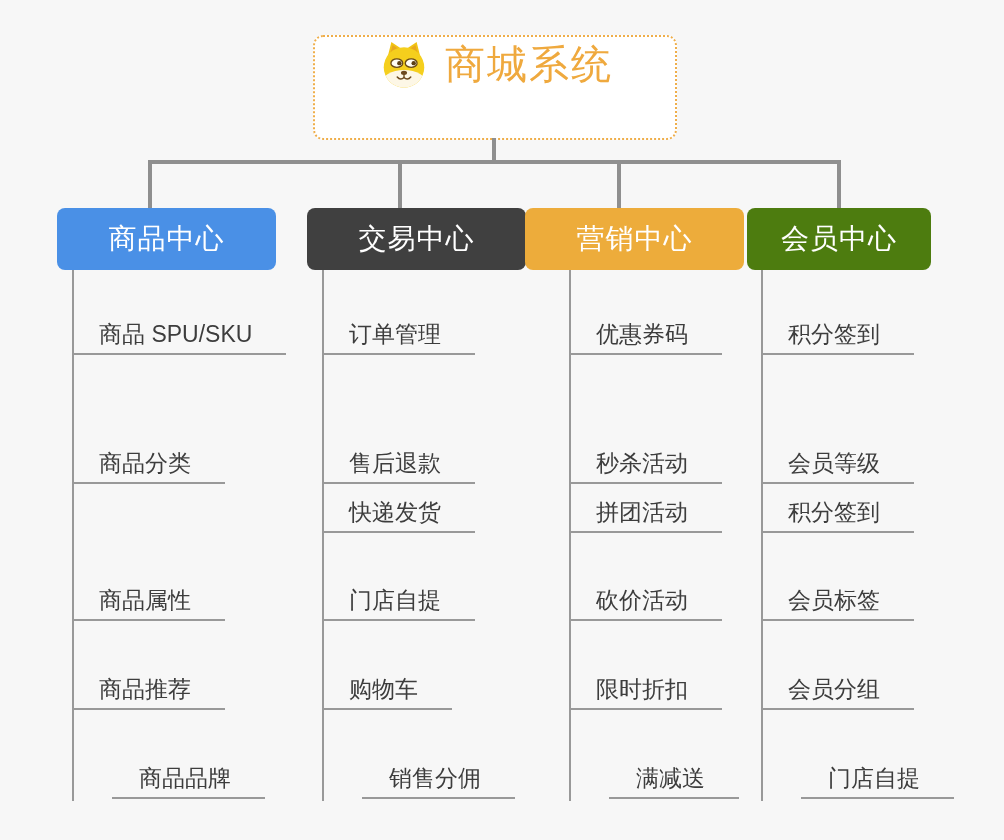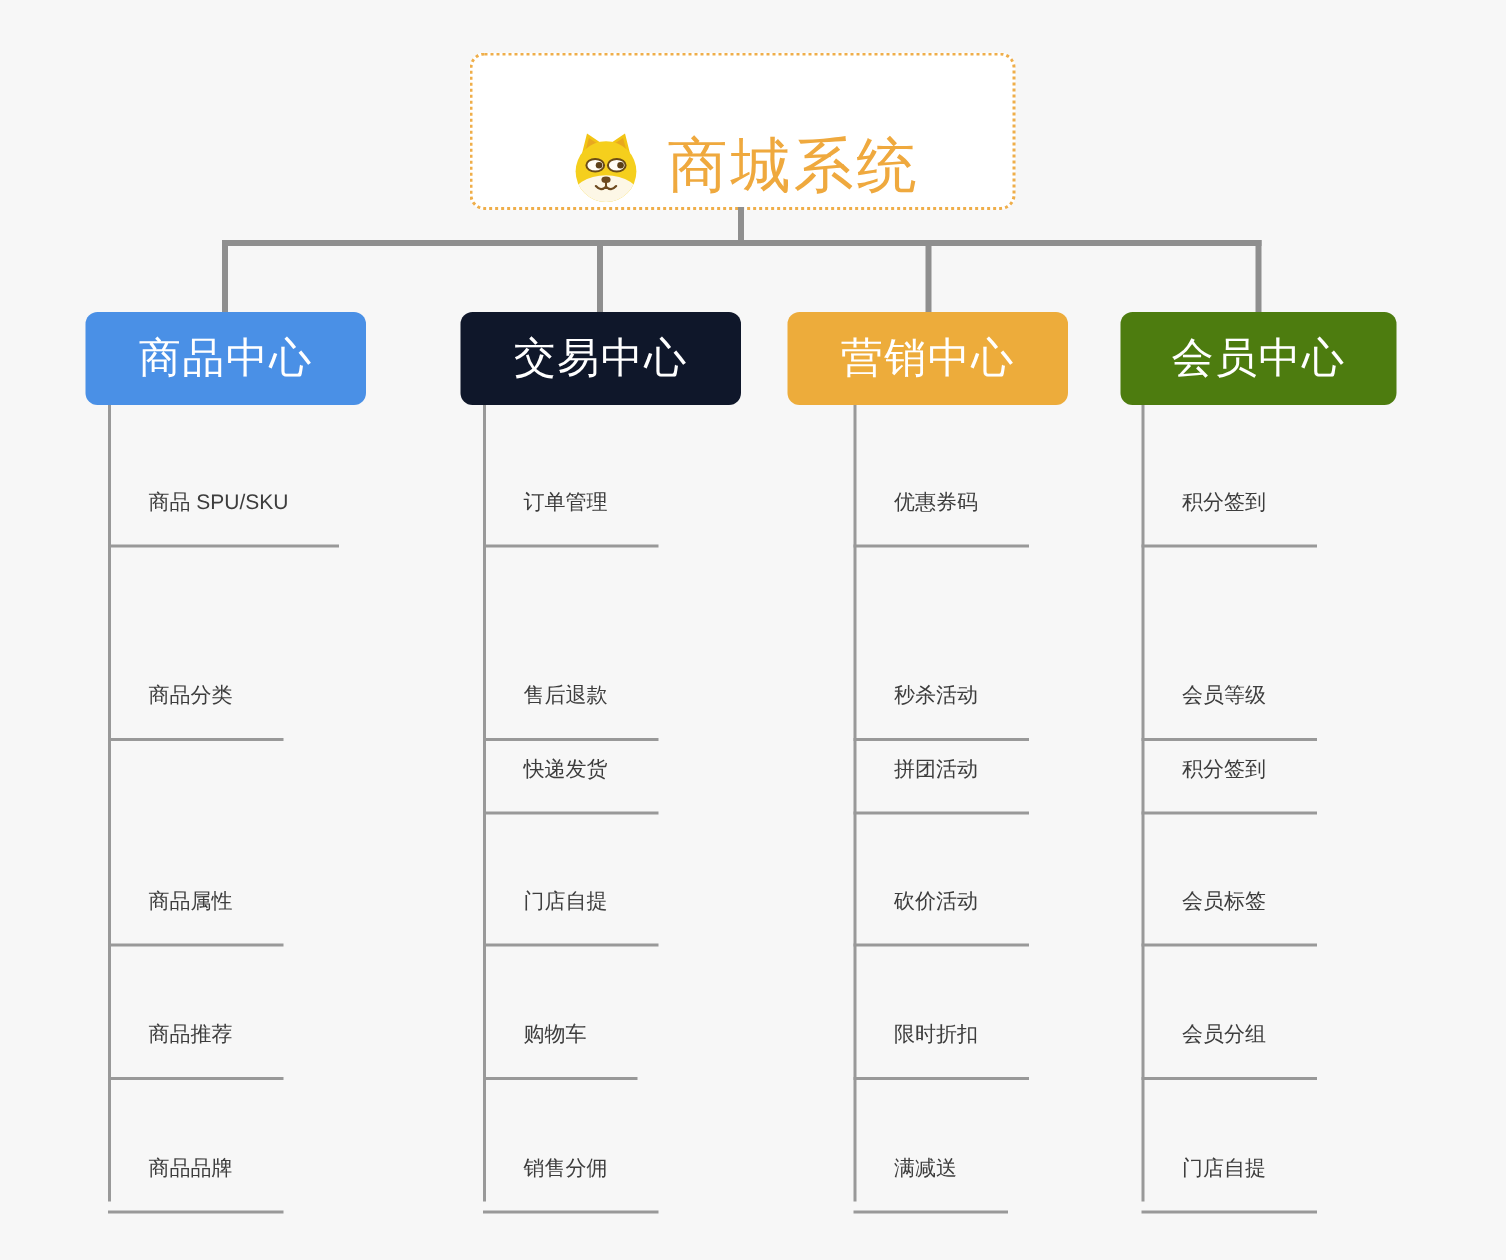--- a/index.html
+++ b/index.html
@@ -18,21 +18,21 @@
 
   
   .root-node {
     position: absolute;
     left: 313px; top: 35px;
     width: 364px; height: 105px;
     background: #ffffff;
     border: 2px dotted #efae4a;
     border-radius: 10px;
     display: flex;
-    align-items: flex-end;
+    align-items: flex-start;
     justify-content: center;
     gap: 14px;
   }
   .root-title {
     font-size: 40px;
     font-weight: 500;
     color: #efa93e;
     letter-spacing: 2px;
     white-space: nowrap;
   }
@@ -48,21 +48,21 @@
   .drop-1 { left: 148px; }
   .drop-2 { left: 398px; }
   .drop-3 { left: 617px; }
   .drop-4 { left: 837px; }
 
   
   .branch-header {
     position: absolute;
     top: 208px;
     height: 62px;
-    width: 187px;
+    width: 219px;
     border-radius: 8px;
     display: flex;
     align-items: center;
     justify-content: center;
     color: #ffffff;
     font-size: 28px;
     font-weight: 500;
     letter-spacing: 1px;
     white-space: nowrap;
   }
@@ -84,34 +84,34 @@
   .col-4 { left: 761px; }
   .branch-col .spine {
     position: absolute;
     left: 0; top: 0;
     width: 2px; height: 531px;
     background: #999999;
   }
   .leaf {
     position: absolute;
     left: 0;
-    padding: 0 34px 17px 27px;
+    padding: 0 34px 7px 27px;
     border-bottom: 2px solid #999999;
-    font-size: 14px;
+    font-size: 23px;
     line-height: 24px;
     color: #3d3d3d;
     white-space: nowrap;
     display: inline-block;
   }
   .leaf-1 { top: 52px; }
   .leaf-2 { top: 141px; margin-top: 40px; }
   .leaf-3 { top: 230px; }
   .leaf-4 { top: 318px; }
   .leaf-5 { top: 407px; }
-  .leaf-6 { top: 496px; }
+  .leaf-6 { top: 496px; margin-left: 40px; }
 </style>
 </head>
 <body>
 
 <div id="canvas">
 
   <div class="root-node">
     <span style="display:inline-flex;">
       <svg width="54" height="54" viewBox="0 0 64 64" aria-hidden="true">
         <defs>
@@ -145,21 +145,21 @@
   <div class="line stub"></div>
   <div class="line bus"></div>
   <div class="line drop drop-1"></div>
   <div class="line drop drop-2"></div>
   <div class="line drop drop-3"></div>
   <div class="line drop drop-4"></div>
 
   <div class="branch-header header-1" style="background-color: rgb(74, 144, 230);">
     <span>商品中心</span>
   </div>
-  <div class="branch-header header-2" style="background-color: #0f172a;">
+  <div class="branch-header header-2" style="background-color: #404040;">
     <span>交易中心</span>
   </div>
   <div class="branch-header header-3" style="background-color: rgb(237, 172, 59);">
     <span>营销中心</span>
   </div>
   <div class="branch-header header-4" style="background-color: #4d7c0f;">
     <span>会员中心</span>
   </div>
 
   <div class="branch-col col-1">

